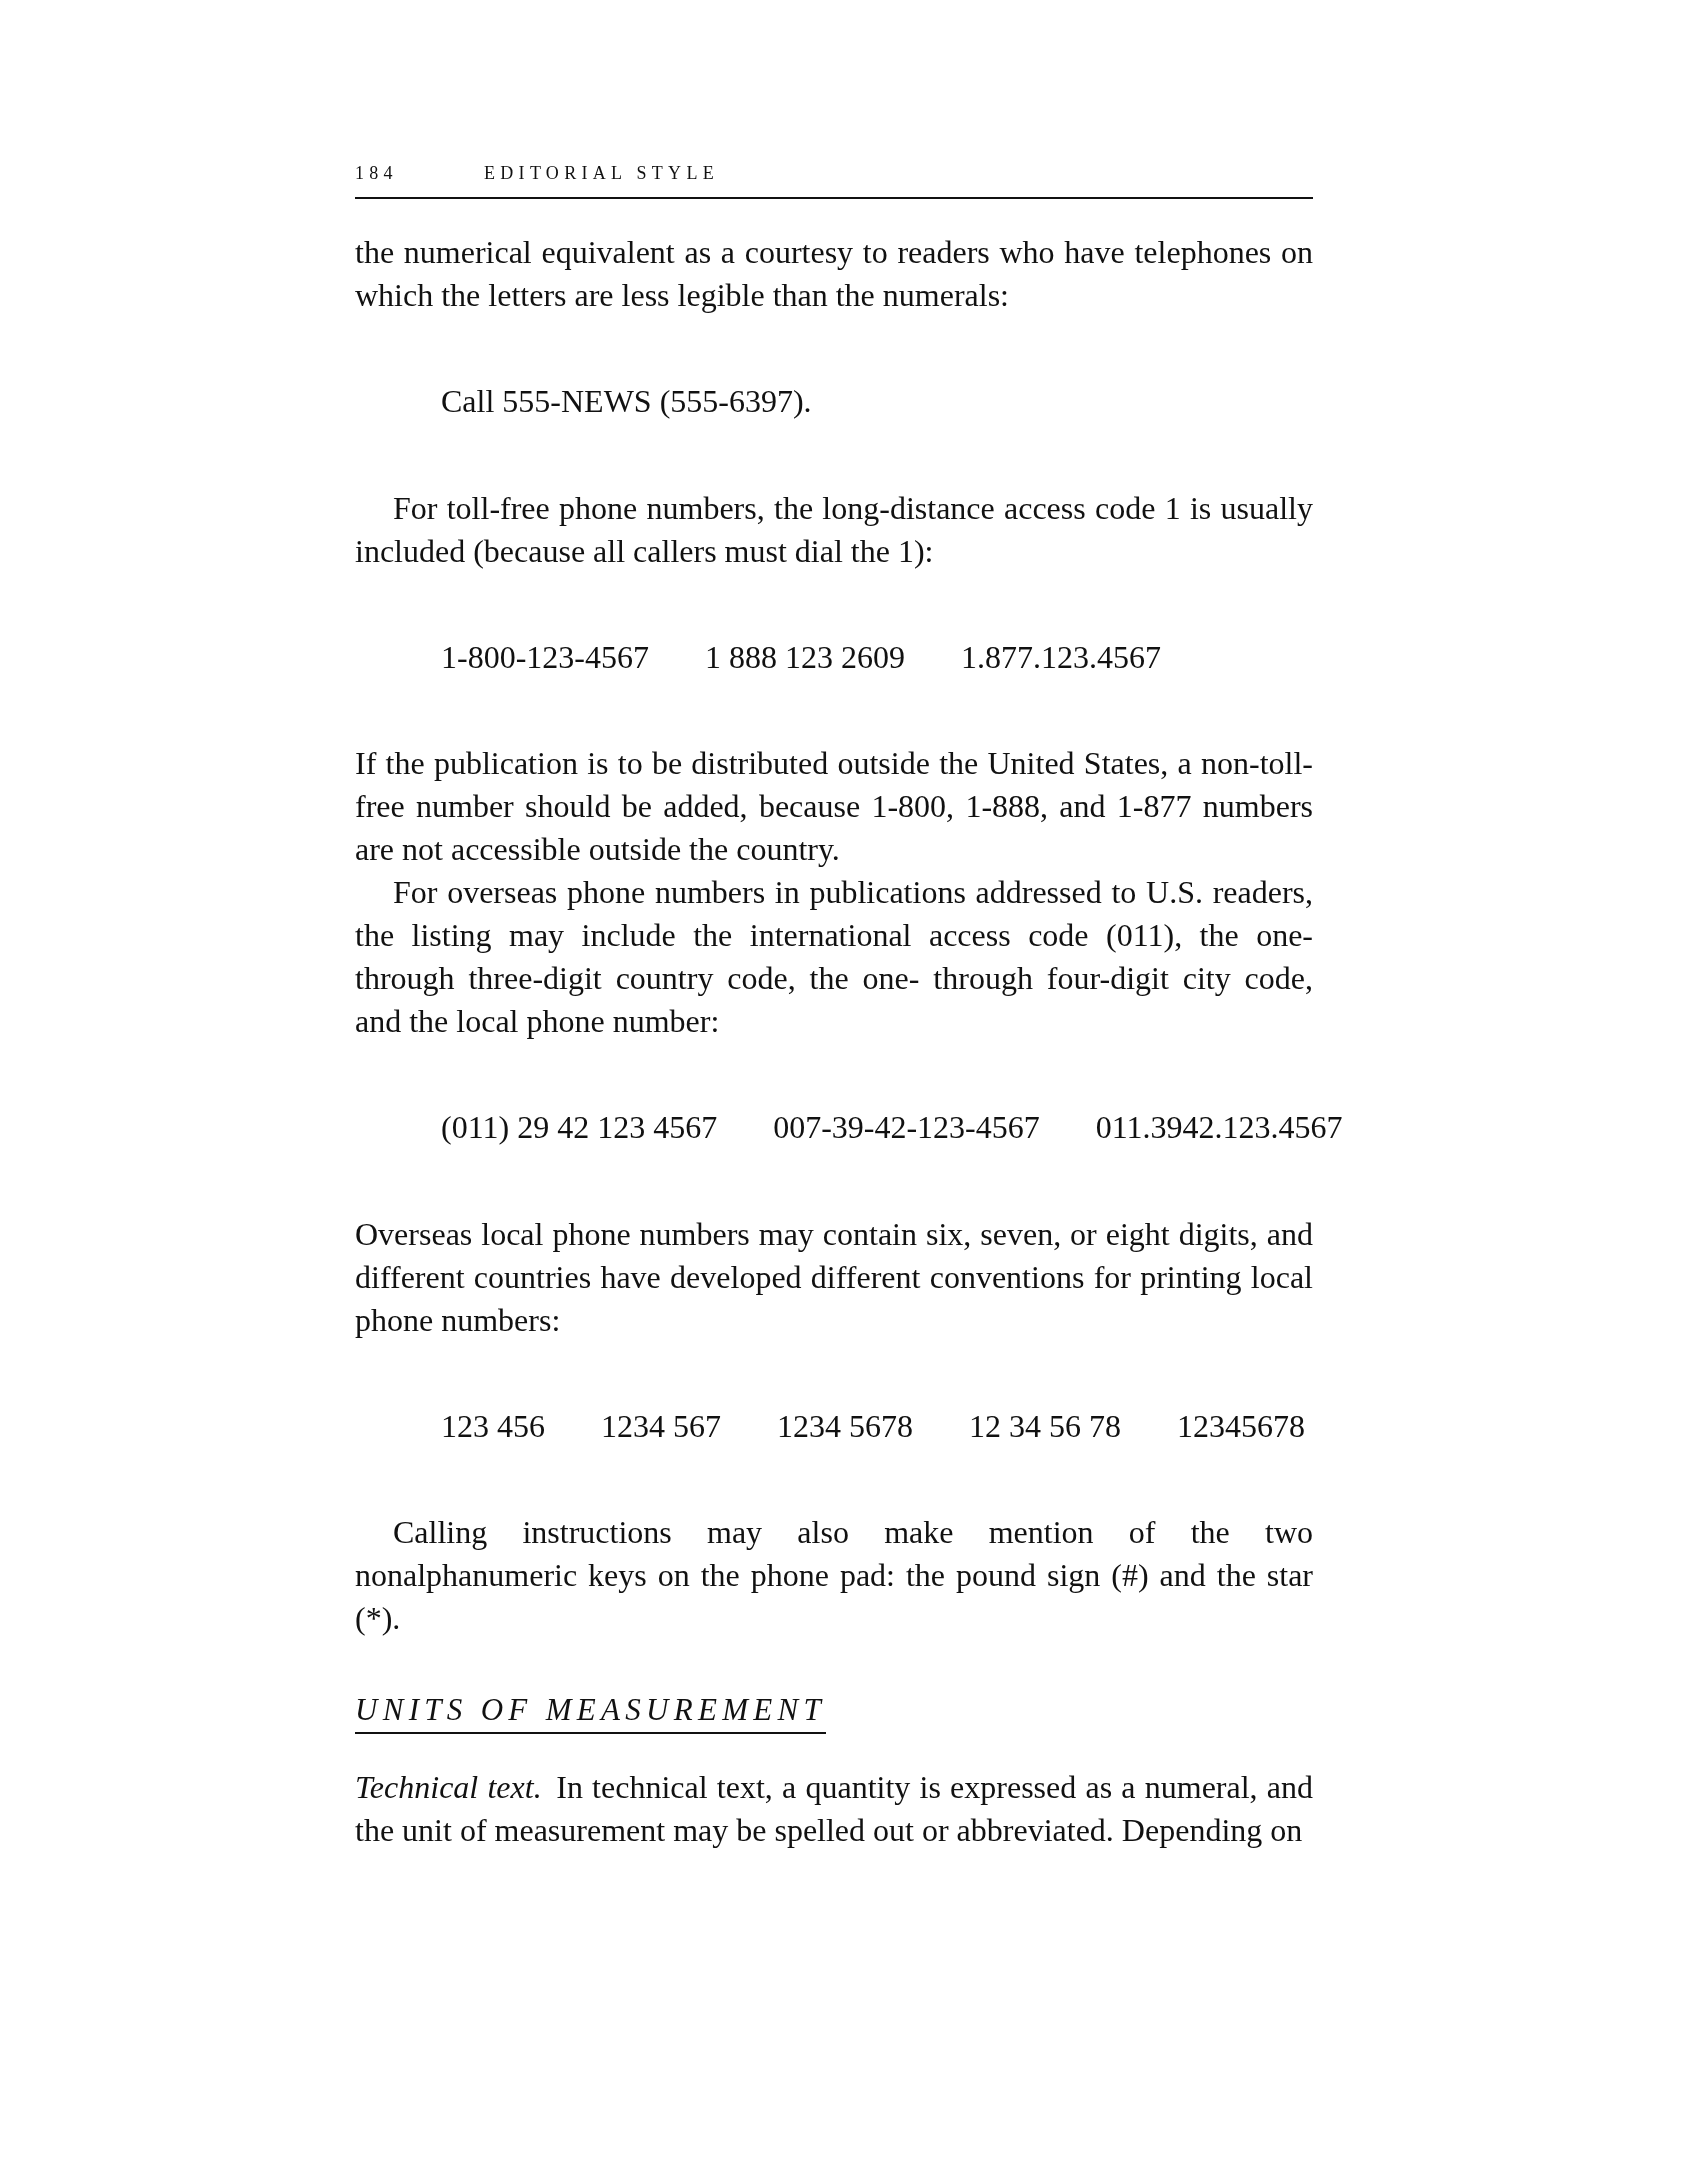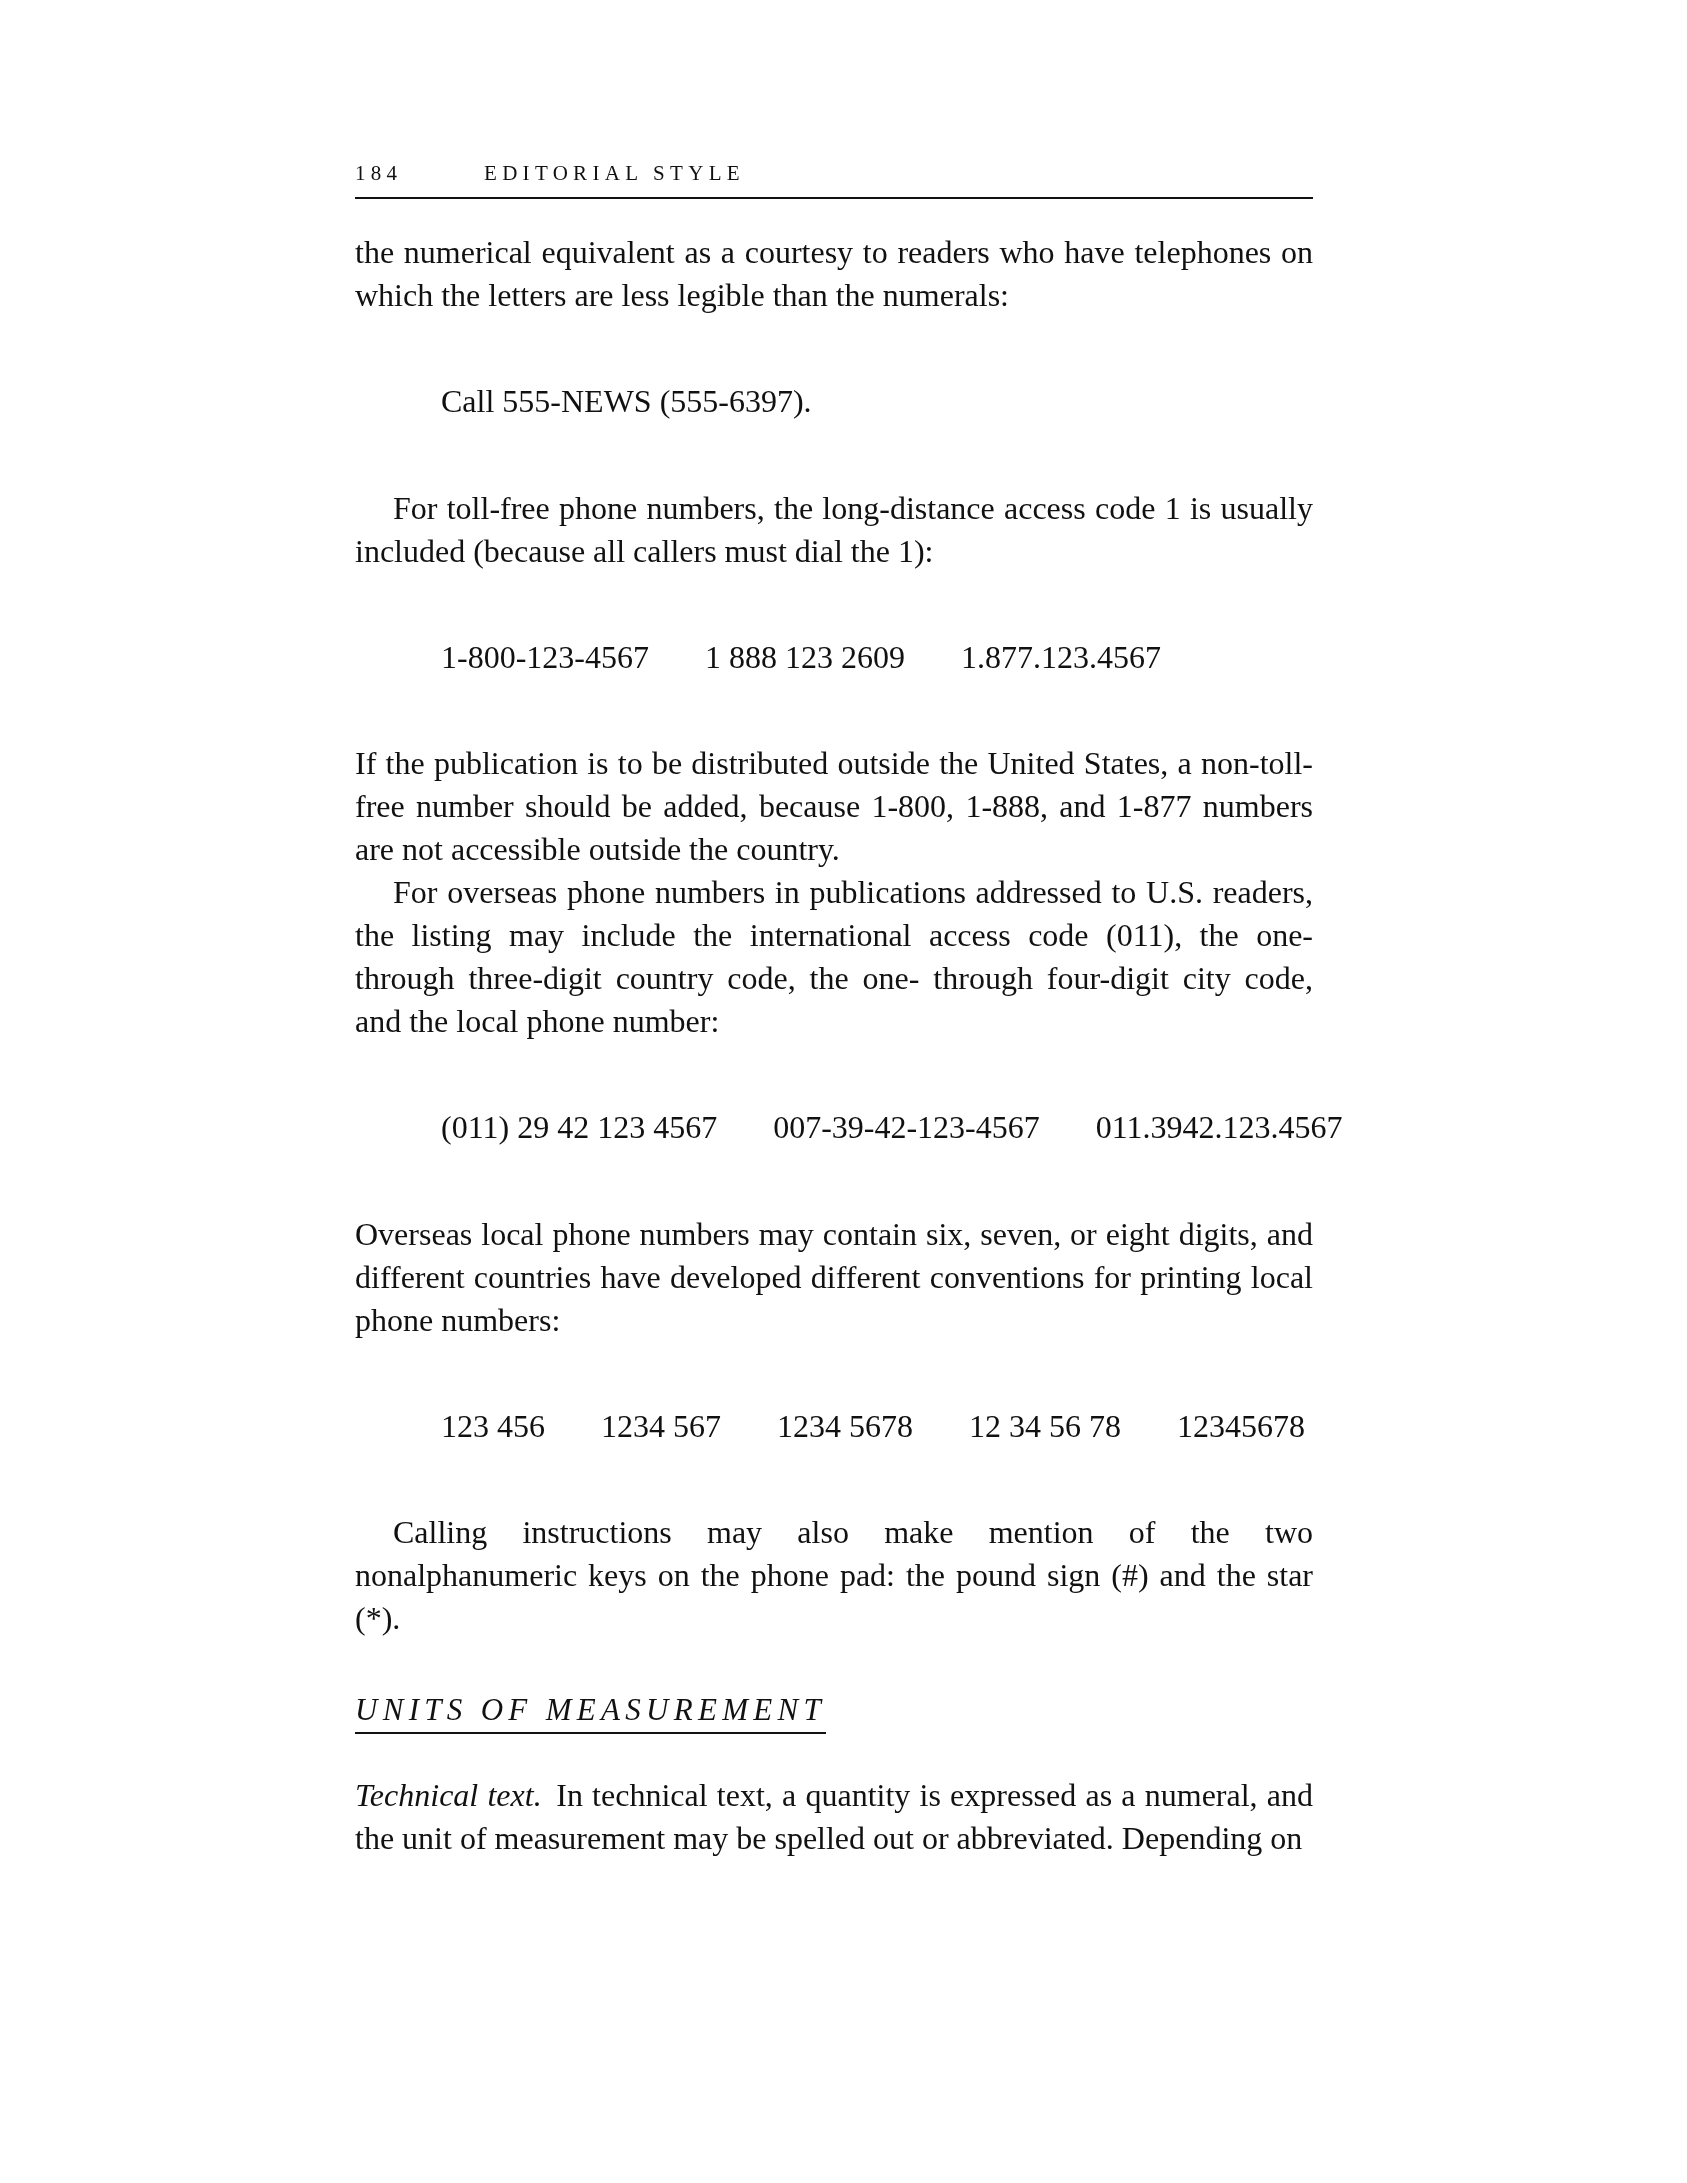--- a/index.html
+++ b/index.html
@@ -4,36 +4,36 @@
 <style>
   html, body { margin: 0; padding: 0; background: #ffffff; }
   body { width: 1687px; height: 2183px; position: relative; overflow: hidden; color: #111111; }
   .page {
     position: absolute; left: 355px; top: 152px; width: 958px;
     font-family: "Liberation Serif", "DejaVu Serif", serif;
     font-size: 32px; line-height: 43px;
   }
   .running-head {
     display: flex; align-items: baseline;
-    font-size: 21px; letter-spacing: 5.3px; height: 40px;
+    font-size: 18px; letter-spacing: 5.3px; height: 40px;
     border-bottom: 2.6px solid #111; padding-bottom: 5.3px;
   }
   .running-head .folio { width: 129px; }
   .running-head .title { text-transform: uppercase; }
   .content { margin-top: 32px; }
   p { margin: 0; text-align: justify; text-align-last: left; }
   p.indent { text-indent: 38px; }
   .example { margin: 20px 0 20.5px 38px; white-space: pre; font-family: Liberation Serif, serif; }
   .example .item { display: inline-block; margin-right: 56px; }
   .section-head {
     display: inline-block; margin-top: 50px;
     font-size: 31px; letter-spacing: 5.3px; text-transform: uppercase;
     border-bottom: 2.6px solid #111; padding-bottom: 1.3px; line-height: 40px; font-style: italic;
   }
-  .section-body { margin-top: 40px; }
+  .section-body { margin-top: 32px; }
   em.runin { font-style: italic; margin-right: 14.6px; }
 </style>
 </head>
 <body>
 
 <div class="page">
   <div class="running-head">
     <span class="folio">184</span>
     <span class="title">EDITORIAL STYLE</span>
   </div>

